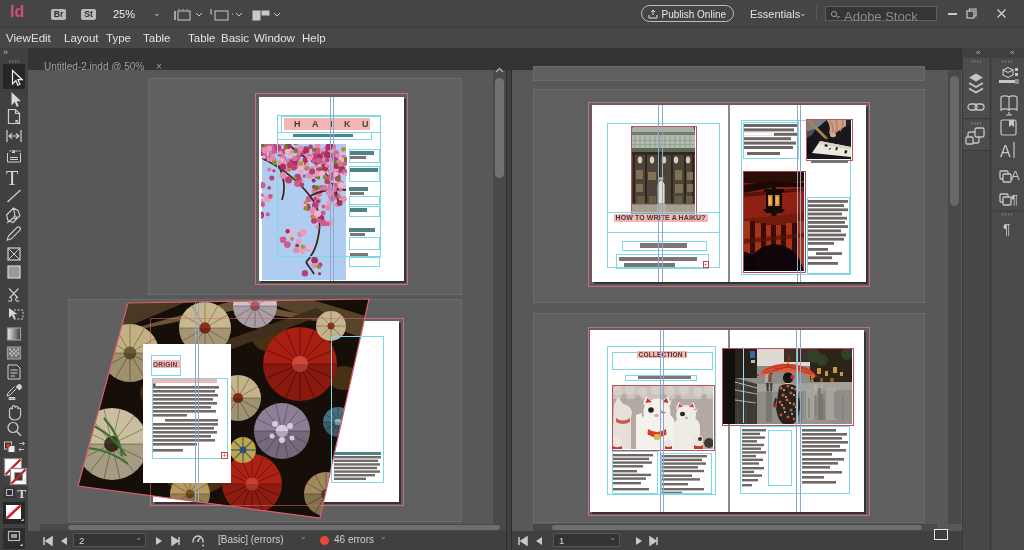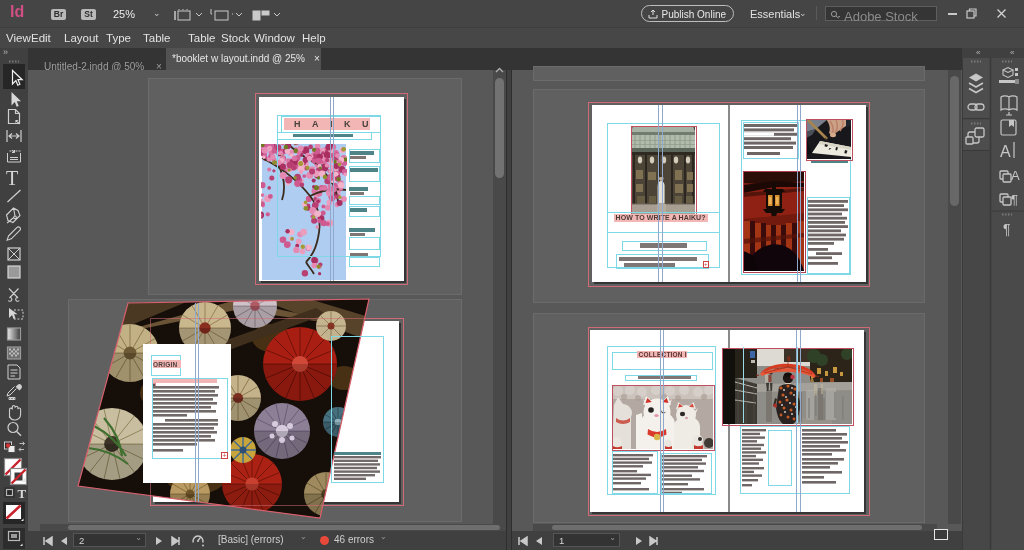--- a/index.html
+++ b/index.html
@@ -84,27 +84,26 @@
         <path d="M1.5 1.5 l8 8 M9.5 1.5 l-8 8" stroke-width="1.3"></path>
       </svg>
   </div>
   <div id="menubar" class="abs">
     <span class="menuitem" style="left:6px;">View</span>
     <span class="menuitem" style="left:31px;">Edit</span>
     <span class="menuitem" style="left:64px;">Layout</span>
     <span class="menuitem" style="left:106px;">Type</span>
     <span class="menuitem" style="left:143px;">Table</span>
     <span class="menuitem" style="left:188px;">Table</span>
-    <span class="menuitem" style="left:221px;">Stock</span>
+    <span class="menuitem" style="left:221px;">Basic</span>
     <span class="menuitem" style="left:254px;">Window</span>
     <span class="menuitem" style="left:302px;">Help</span>
   </div>
   <div id="tabbar" class="abs">
     <div class="tab" style="left:8px;">Untitled-2.indd @ 50% <span class="x">×</span></div>
-    <div class="tab active" style="left:138px;width:143px;padding:0 6px;">*booklet w layout.indd @ 25%<span class="x">×</span></div>
   </div>
   <div id="tabhdrL" class="abs">»</div>
   <div id="dockhdr" class="abs">
       <span style="position:absolute;left:14px;top:0;">«</span>
       <span style="position:absolute;left:48px;top:0;">«</span>
     </div>
   <div id="toolcol" class="abs">
   <svg width="28" height="492" viewBox="0 0 28 492" fill="none" stroke="#cfcfcf" stroke-width="1.2">
     <path d="M9 3.5 h10" stroke="#777" stroke-width="2" stroke-dasharray="1.5,1.5"></path>
     <rect x="3" y="6" width="22" height="25" fill="#262626" stroke="none"></rect>

